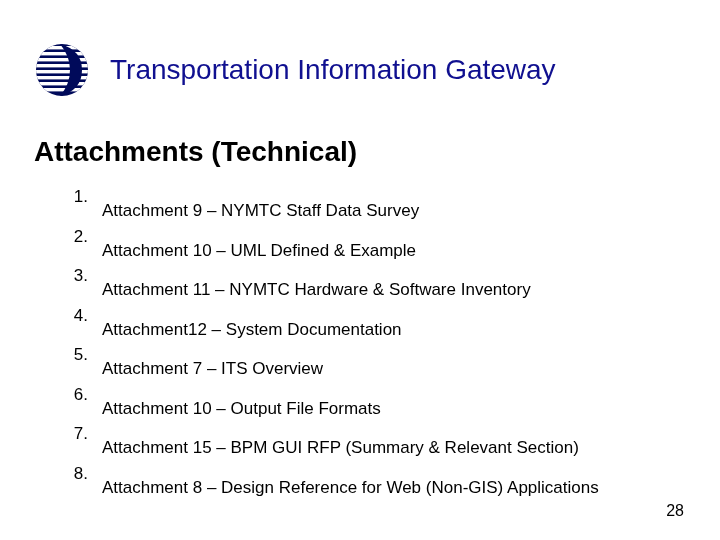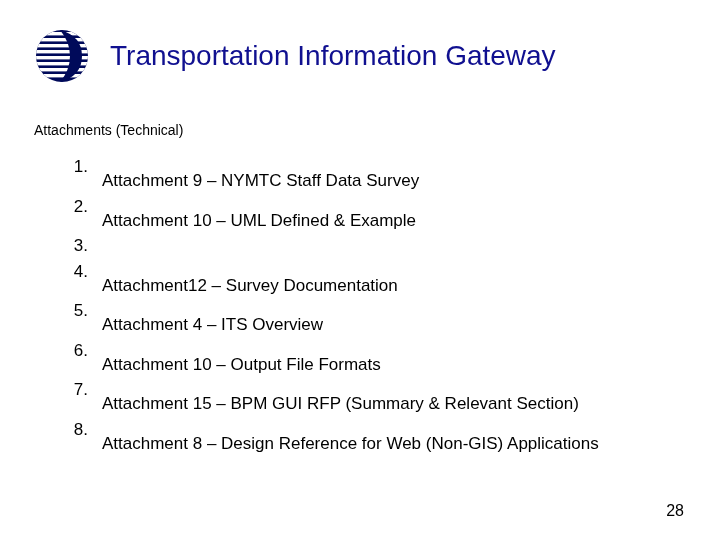--- a/index.html
+++ b/index.html
@@ -7,39 +7,39 @@
       width: 720px;
       height: 540px;
       background: #ffffff;
       font-family: Arial, Helvetica, sans-serif;
       position: relative;
       overflow: hidden;
     }
     .header {
       display: flex;
       align-items: center;
-      padding: 28px 20px 0 32px;
+      padding: 42px 20px 0 32px;
       gap: 18px;
     }
     .logo {
       width: 60px;
       height: 56px;
       position: relative;
       flex-shrink: 0;
     }
     .title {
       font-size: 28px;
       color: #101090;
       font-weight: 400;
     }
     .subtitle {
-      font-size: 14px;
+      font-size: 28px;
       color: #000000;
       margin: 38px 0 0 34px;
-      font-weight: 400;
+      font-weight: 700;
     }
     .list {
       margin: 16px 0 0 70px;
       list-style: none;
     }
     .list-item {
       display: flex;
       align-items: flex-start;
       line-height: 1.5;
       font-size: 17px;
@@ -97,28 +97,29 @@
   <li class="list-item">
     <span class="list-num">1.</span>
     <span class="list-text">Attachment 9 – NYMTC Staff Data Survey</span>
   </li>
   <li class="list-item">
     <span class="list-num">2.</span>
     <span class="list-text">Attachment 10 – UML Defined &amp; Example</span>
   </li>
   <li class="list-item">
     <span class="list-num">3.</span>
+    <span class="list-text">Attachment 11 – NYMTC Hardware &amp; Software Inventory</span>
   </li>
   <li class="list-item">
     <span class="list-num">4.</span>
-    <span class="list-text">Attachment12 – Survey Documentation</span>
+    <span class="list-text">Attachment12 – System Documentation</span>
   </li>
   <li class="list-item">
     <span class="list-num">5.</span>
-    <span class="list-text">Attachment 4 – ITS Overview</span>
+    <span class="list-text">Attachment 7 – ITS Overview</span>
   </li>
   <li class="list-item">
     <span class="list-num">6.</span>
     <span class="list-text">Attachment 10 – Output File Formats</span>
   </li>
   <li class="list-item">
     <span class="list-num">7.</span>
     <span class="list-text">Attachment 15 – BPM GUI RFP (Summary &amp; Relevant Section)</span>
   </li>
   <li class="list-item">

